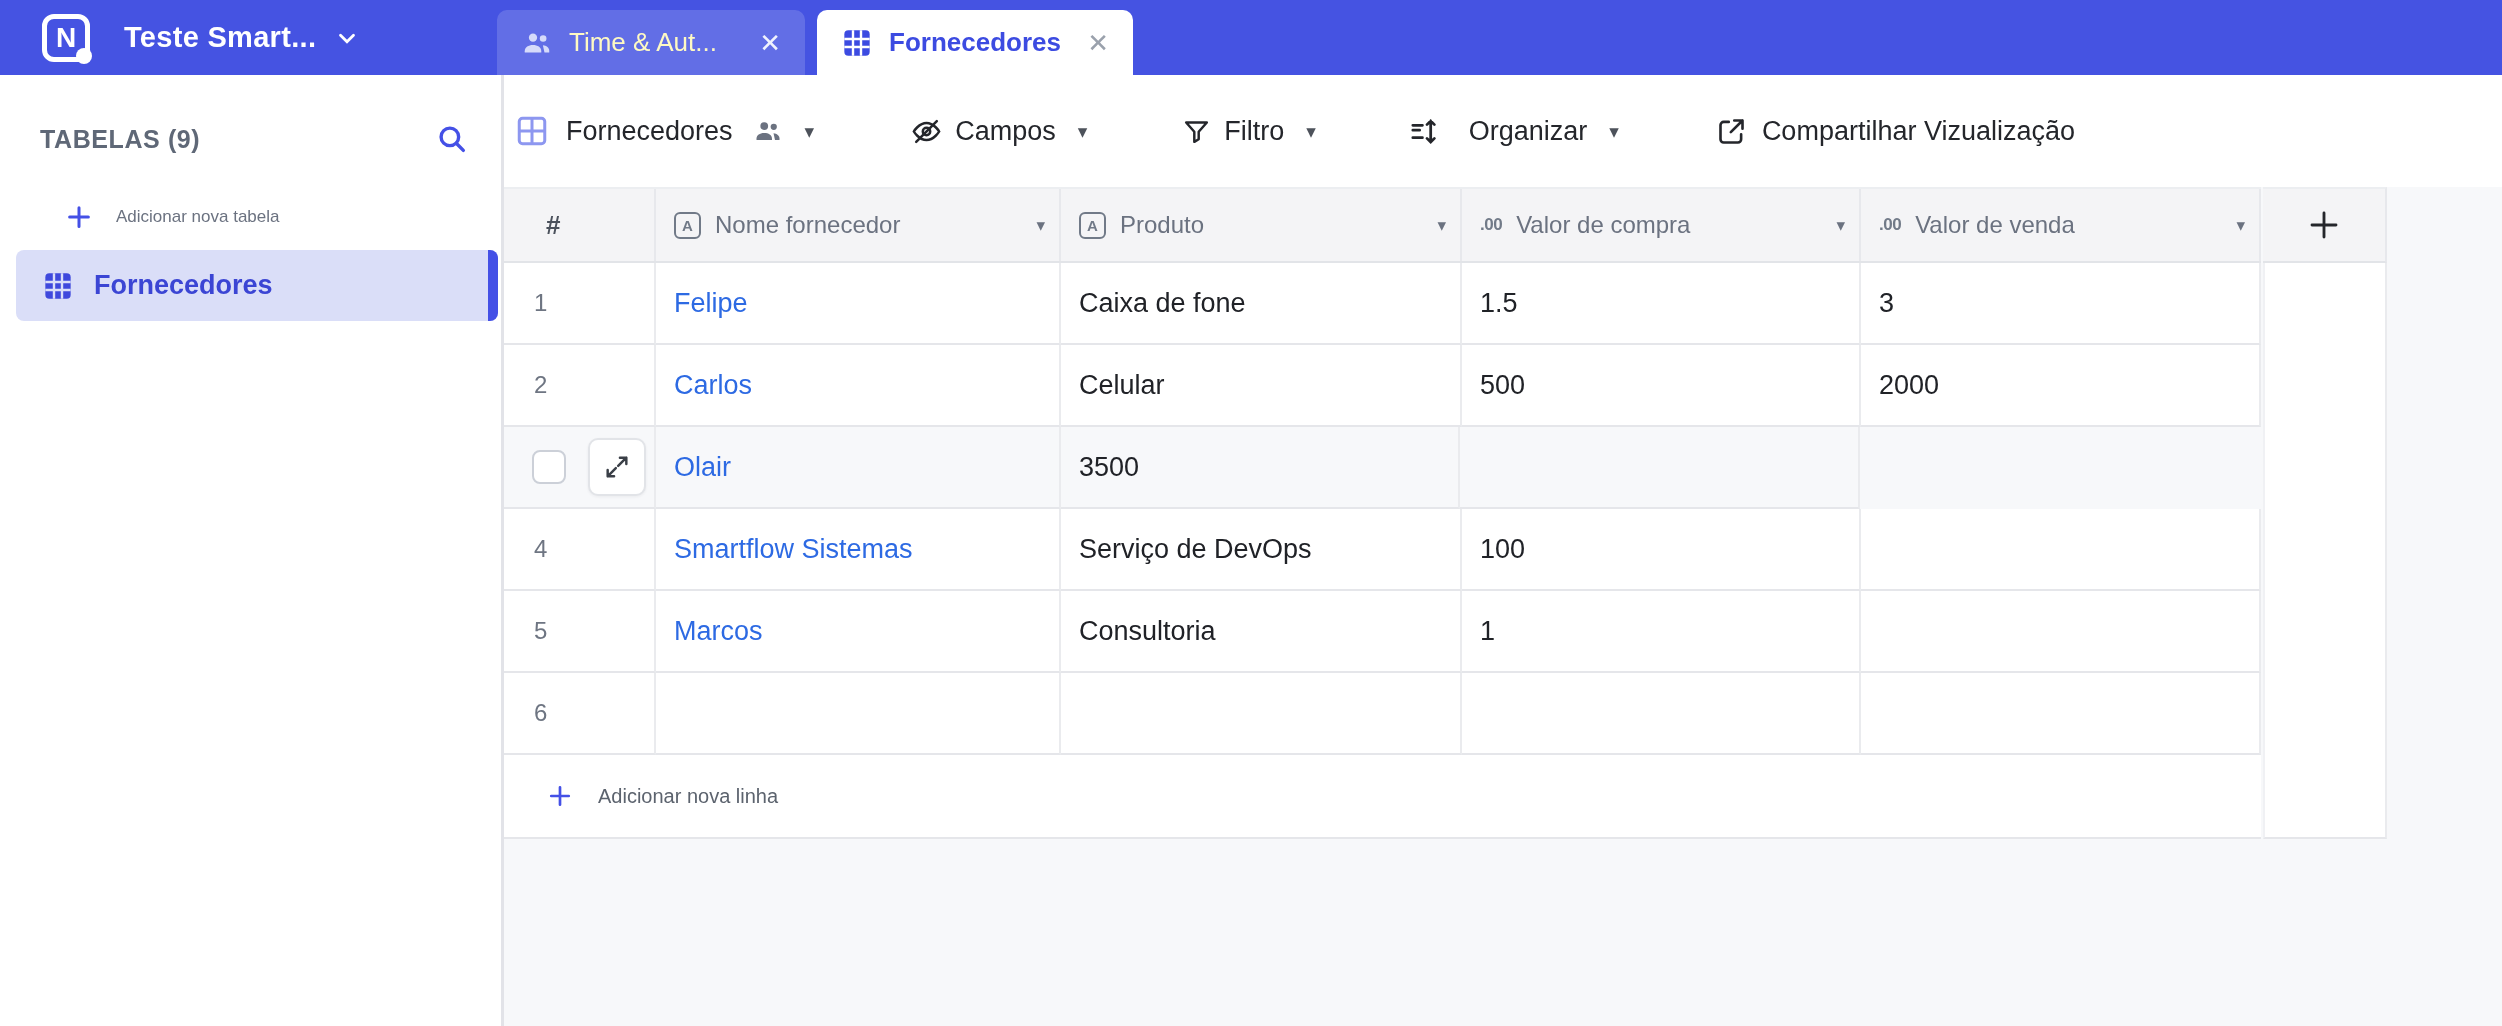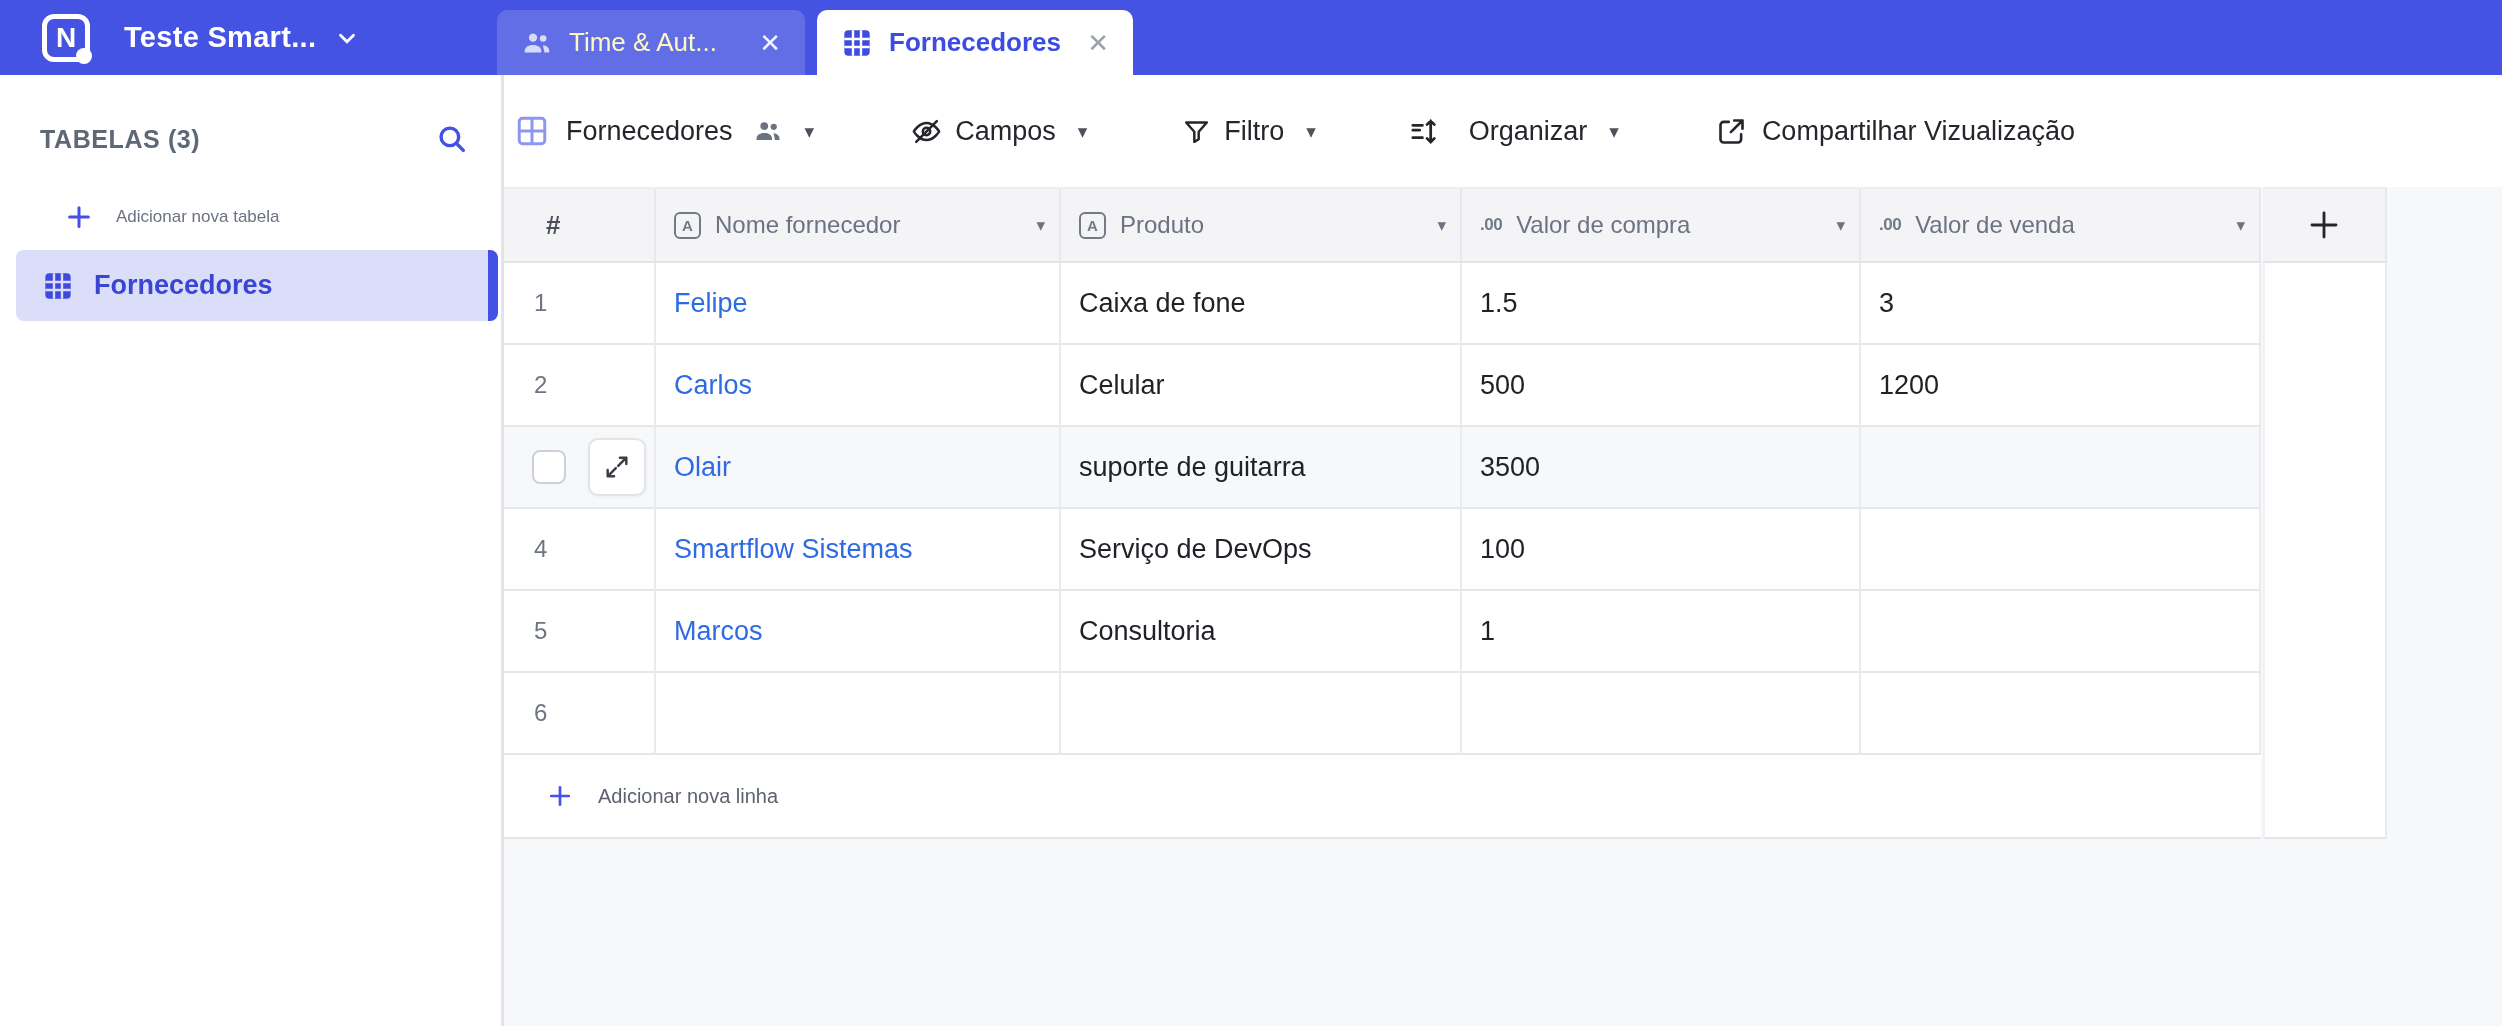--- a/index.html
+++ b/index.html
@@ -197,21 +197,21 @@
     </span>
     <span class="tab-label">Fornecedores</span>
     <span class="tab-close">✕</span>
   </div>
 </div>
 
 <div class="content-bg"></div>
 
 <div class="sidebar">
   <div class="side-head">
-    <span class="side-head-label">TABELAS (3)</span>
+    <span class="side-head-label">TABELAS (9)</span>
     <span class="side-search">
       <svg width="34" height="34" viewBox="0 0 24 24" fill="none" stroke="currentColor" stroke-width="2.4" stroke-linecap="round">
           <circle cx="10.5" cy="10.5" r="6.2"></circle>
           <path d="M15.2 15.2L20 20"></path>
         </svg>
     </span>
   </div>
   <div class="side-addtable">
     <span class="plus-glyph">
       <svg width="30" height="30" viewBox="0 0 24 24" fill="none" stroke="currentColor" stroke-width="2.4" stroke-linecap="round">
@@ -330,34 +330,33 @@
     <div class="td c2">Caixa de fone</div>
     <div class="td c3">1.5</div>
     <div class="td c4">3</div>
   </div>
 
   <div class="tr">
     <div class="td td-rownum c0">2</div>
     <div class="td td-link c1">Carlos</div>
     <div class="td c2">Celular</div>
     <div class="td c3">500</div>
-    <div class="td c4">1200</div>
+    <div class="td c4">2000</div>
   </div>
 
   <div class="tr hovered">
     <div class="td td-rownum c0" style="padding-left:22px;">
       <span class="row-checkbox"></span>
       <span class="expand-btn">
         <svg width="28" height="28" viewBox="0 0 24 24" fill="none" stroke="currentColor" stroke-width="2.1" stroke-linecap="round" stroke-linejoin="round">
             <path d="M14.5 4H20v5.5M20 4l-7 7M9.5 20H4v-5.5M4 20l7-7"></path>
           </svg>
       </span>
     </div>
     <div class="td td-link c1">Olair</div>
-    <div class="td c2">suporte de guitarra</div>
     <div class="td c3">3500</div>
     <div class="td c4"></div>
   </div>
 
   <div class="tr">
     <div class="td td-rownum c0">4</div>
     <div class="td td-link c1">Smartflow Sistemas</div>
     <div class="td c2">Serviço de DevOps</div>
     <div class="td c3">100</div>
     <div class="td c4"></div>

